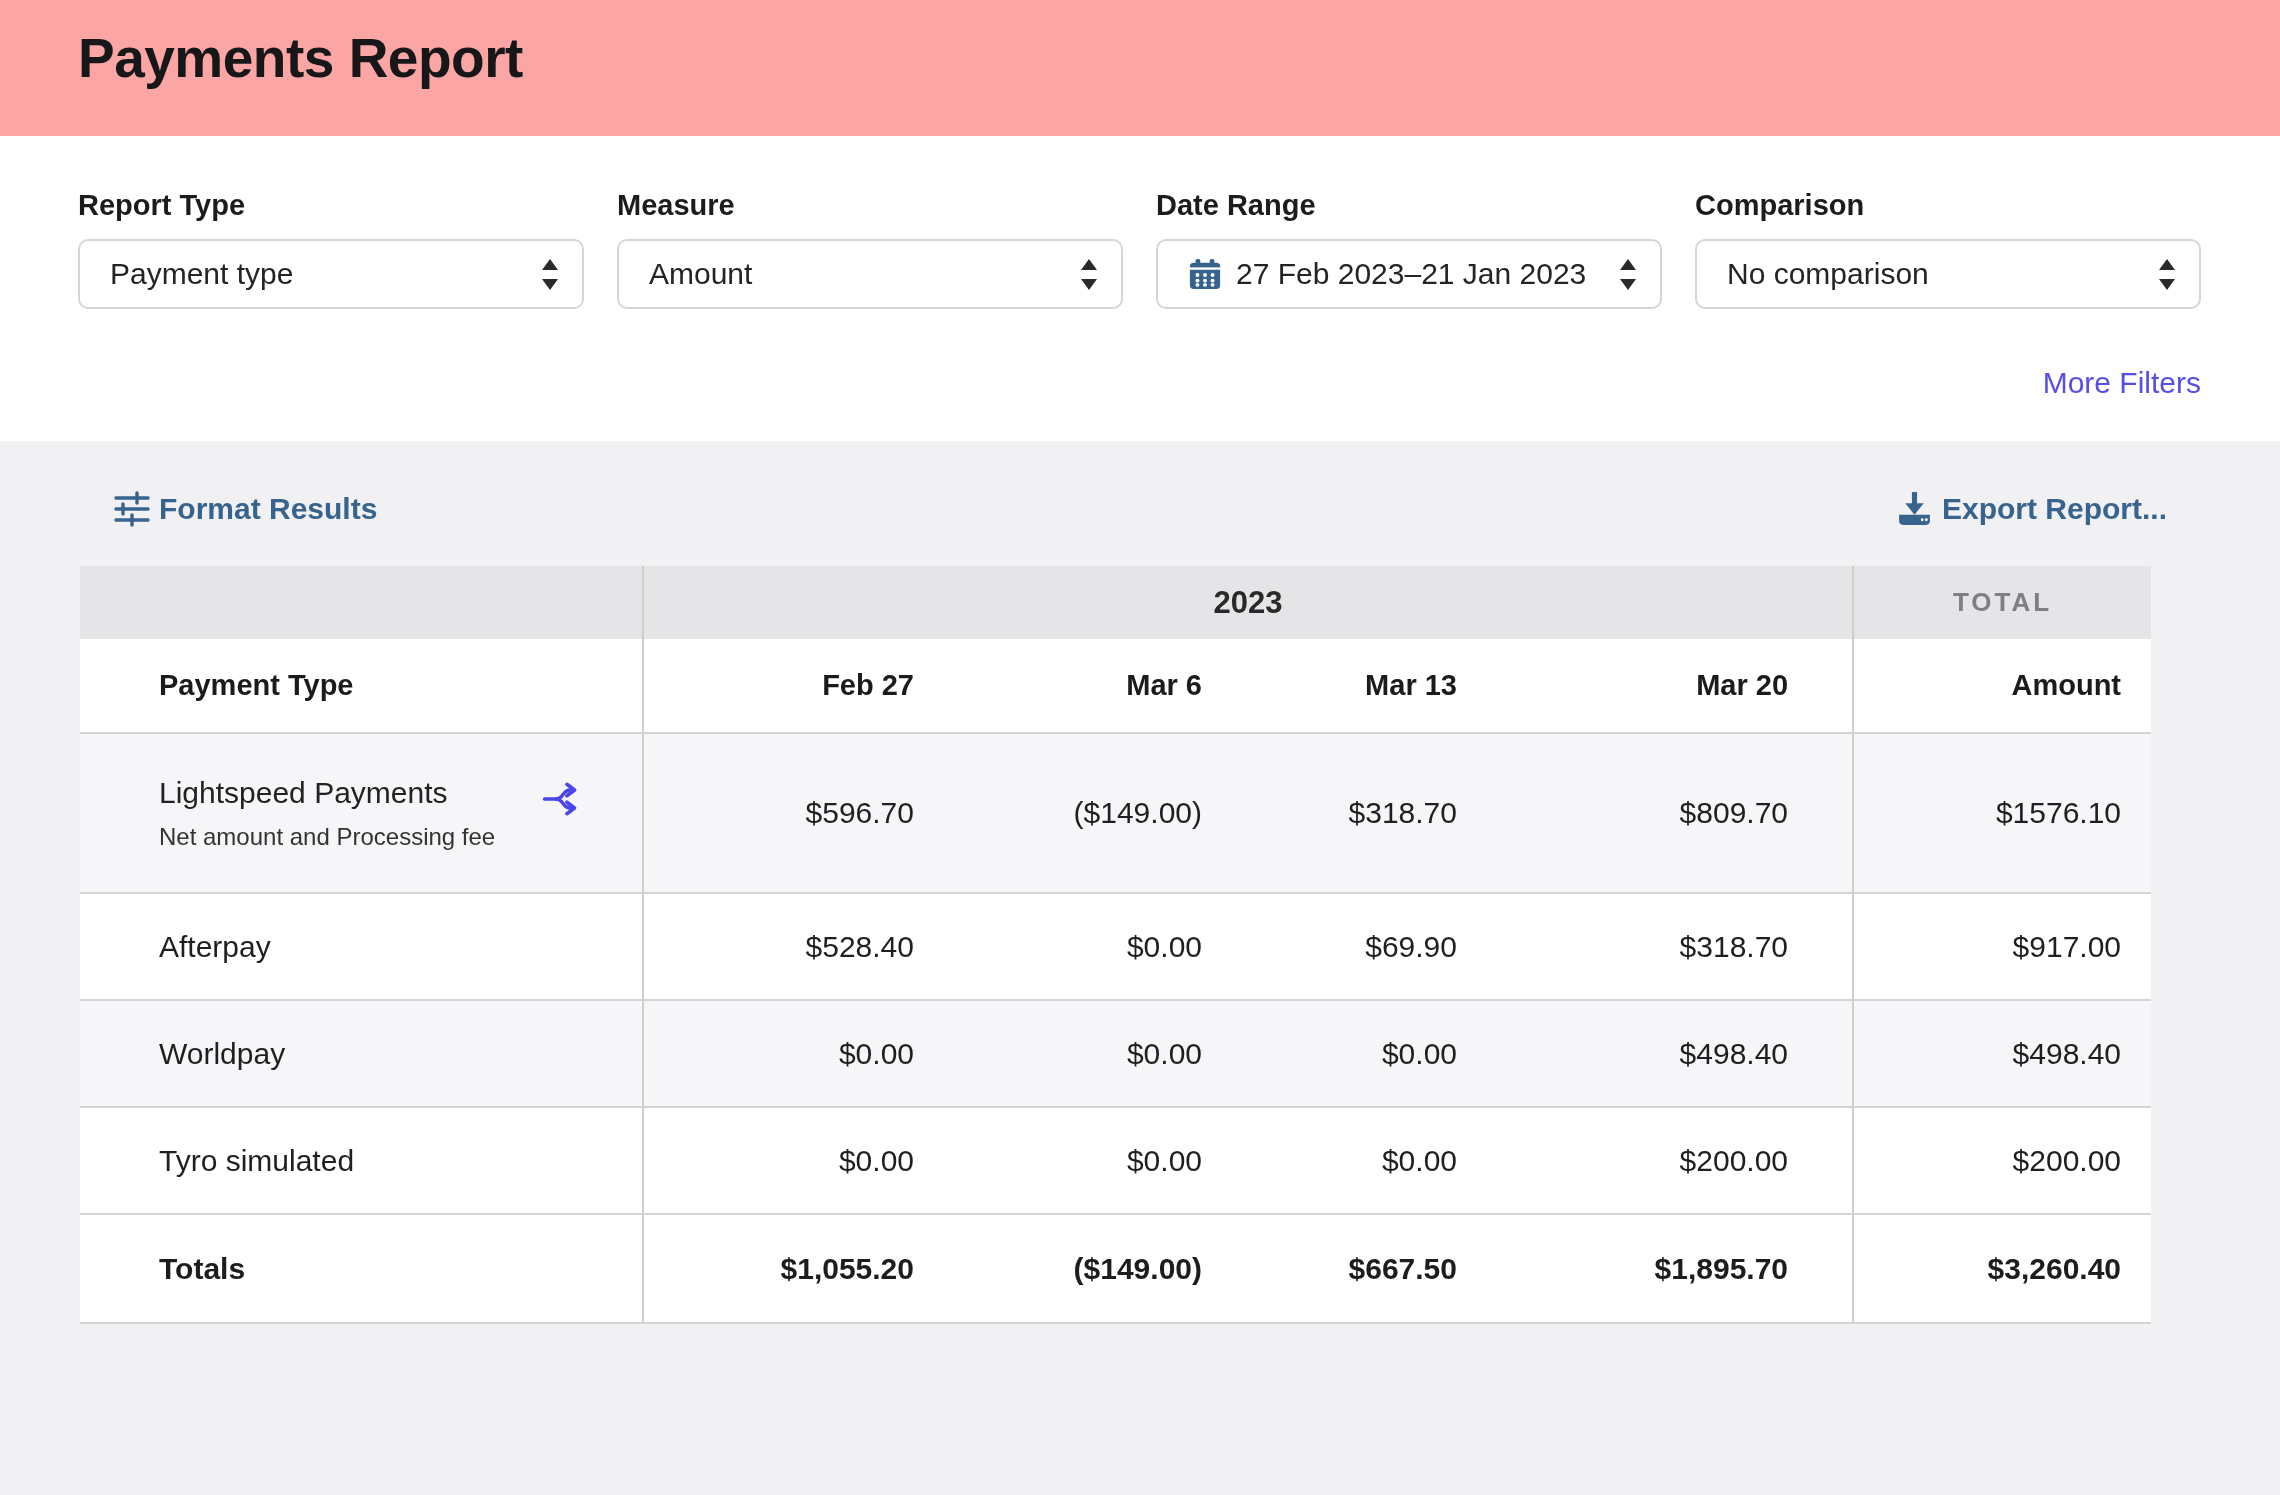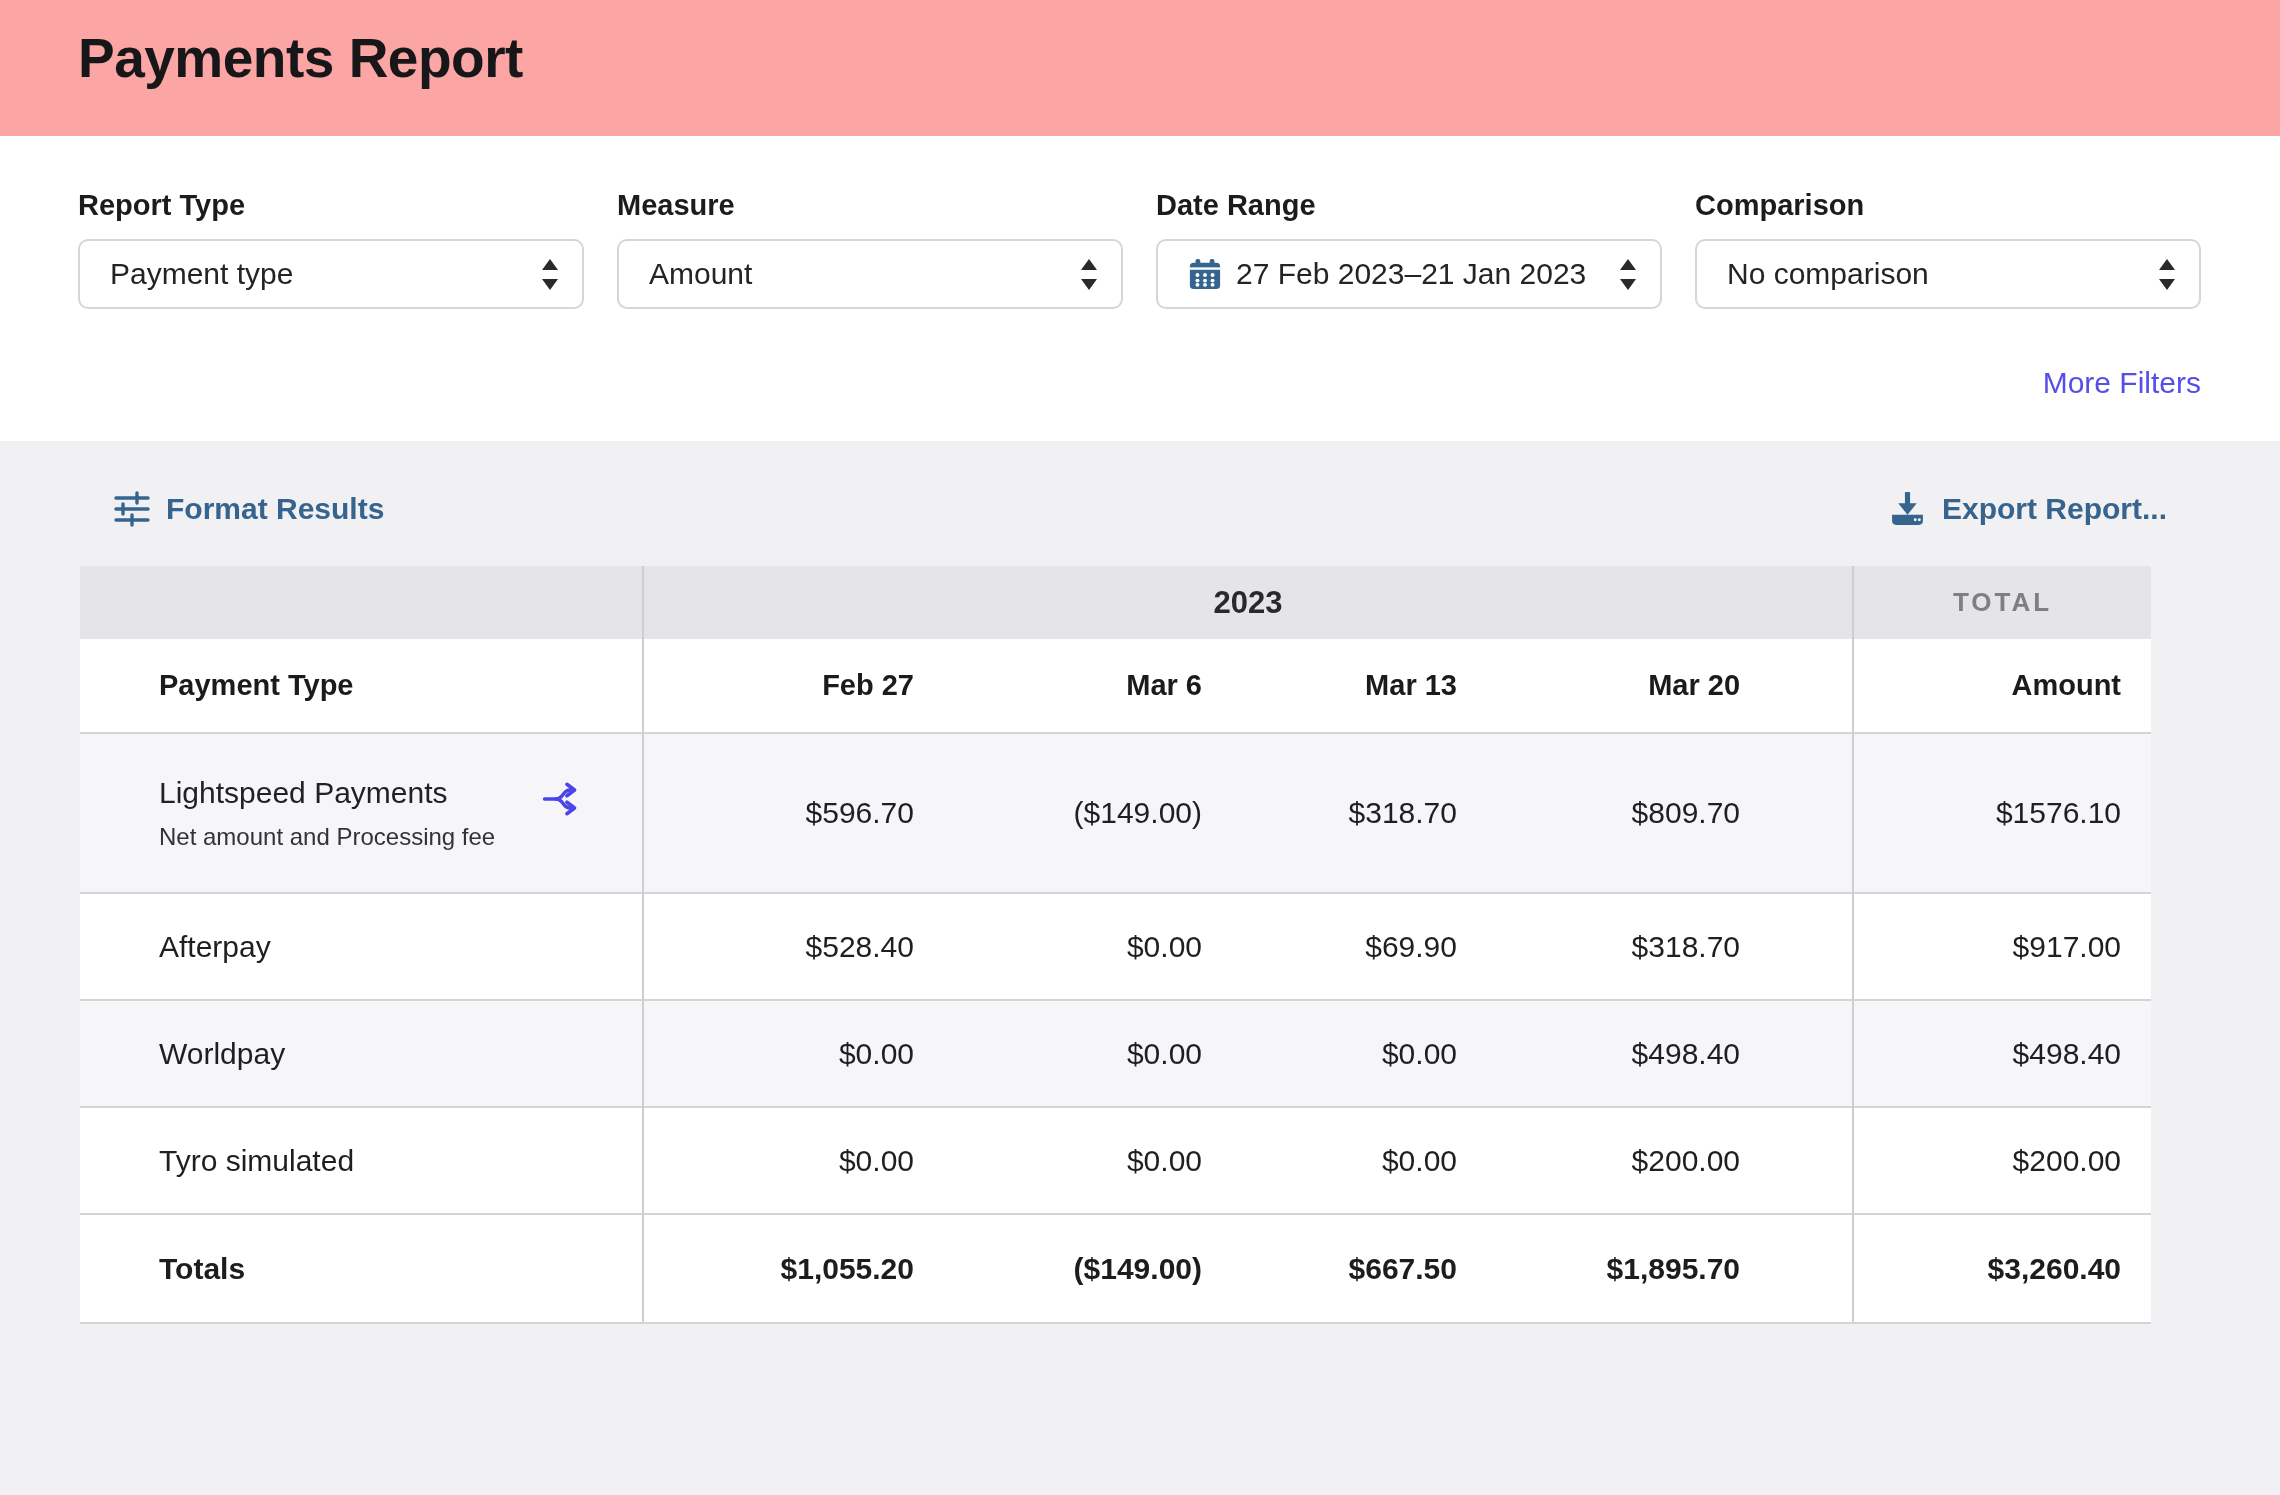--- a/index.html
+++ b/index.html
@@ -28,38 +28,38 @@
   .stepper { display:flex; flex-direction:column; align-items:center; gap:9px; flex:0 0 auto; margin-left:12px; }
   .tri-up { width:0; height:0; border-left:8px solid transparent; border-right:8px solid transparent; border-bottom:11px solid #2a2a2c; }
   .tri-down { width:0; height:0; border-left:8px solid transparent; border-right:8px solid transparent; border-top:11px solid #2a2a2c; }
   .more-filters-row { margin-top:57px; text-align:right; }
   .more-filters { font-size:30px; font-weight:500; color:#564ee6; text-decoration:none; cursor:pointer; }
 
   
   .results-band { height:1047px; background:#f1f0f2; padding-top:49px; }
   .toolbar { display:flex; justify-content:space-between; align-items:center; margin:0 113px 0 114px; }
   .tool-btn {
-    display:flex; align-items:center; gap:16px; background:none; border:none; padding:0;
+    display:flex; align-items:center; gap:9px; background:none; border:none; padding:0;
     font-family:inherit; font-size:30px; font-weight:600; color:#36648e; cursor:pointer;
   }
   .tool-btn svg { display:block; }
 
   
   .report-table {
     border-collapse:collapse; table-layout:fixed; width:2071px;
     margin:39px 0 0 80px; background:#fff; font-size:30px;
   }
   .report-table td, .report-table th { vertical-align:middle; }
   tr.group-row td { background:#e5e4e6; height:73px; }
   td.gh-year { text-align:center; font-weight:600; font-size:31px; color:#29292b; }
   td.gh-total { text-align:center; font-weight:700; font-size:26px; color:#7f7e82; letter-spacing:3px; }
   tr.head-row th { height:94px; background:#fff; font-size:29px; font-weight:700; color:#1b1b1d; border-bottom:2px solid #d4d3d5; }
   .label-col { text-align:left; padding-left:79px; border-right:2px solid #cfcecf; }
   .num { text-align:right; padding-right:32px; }
-  .pad-wide { padding-right:112px; }
+  .pad-wide { padding-right:64px; }
   .total-col { text-align:right; padding-right:30px; border-left:2px solid #cfcecf; }
   tr.data-row td { border-top:2px solid #d4d3d5; color:#1f1f21; }
   tr.data-row { height:107px; }
   tr.row-lightspeed { height:160px; }
   tr.r-odd td { background:#f6f5f7; }
   tr.r-even td { background:#ffffff; }
   tr.totals-row td { border-top:2px solid #d4d3d5; border-bottom:2px solid #d4d3d5; font-weight:700; background:#fff; }
   tr.totals-row { height:109px; }
   td.ls-cell { position:relative; }
   .row-label-main { font-size:30px; color:#222224; }

